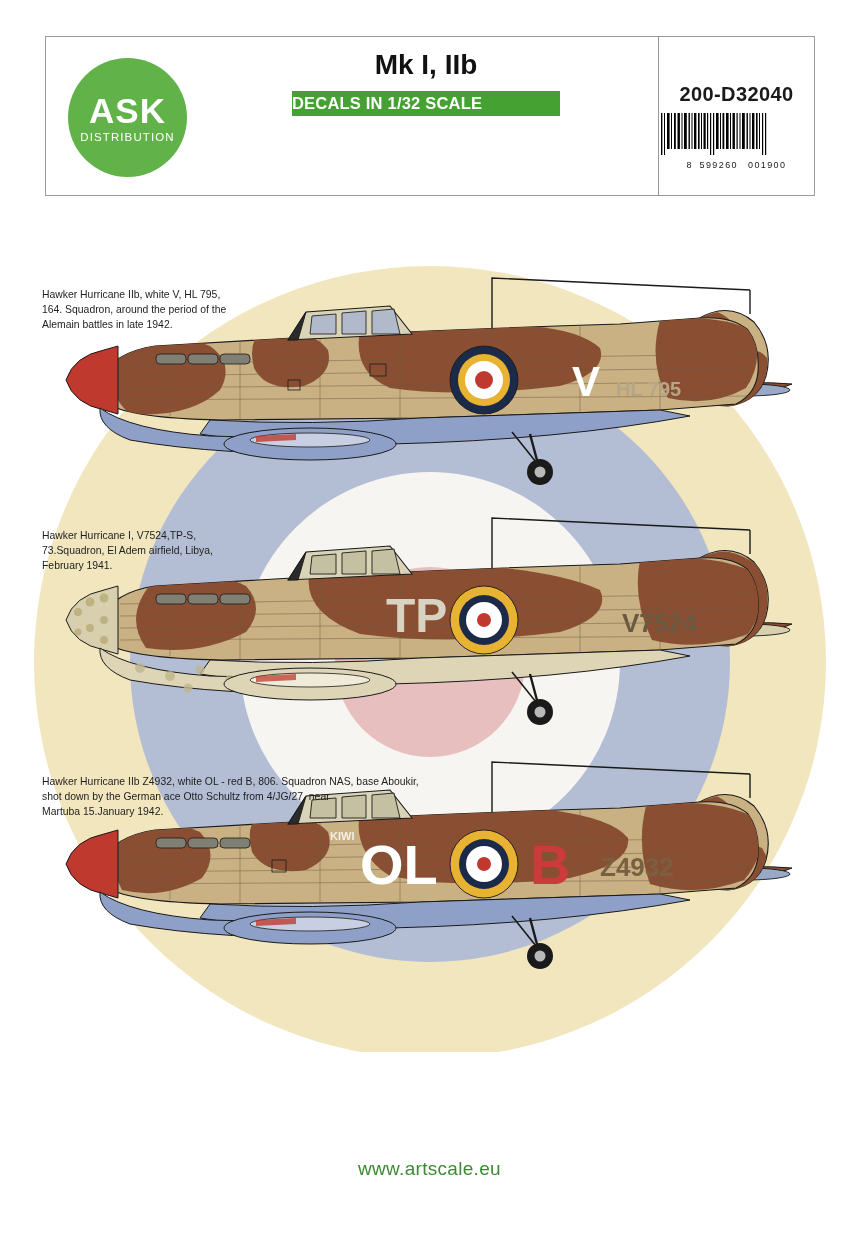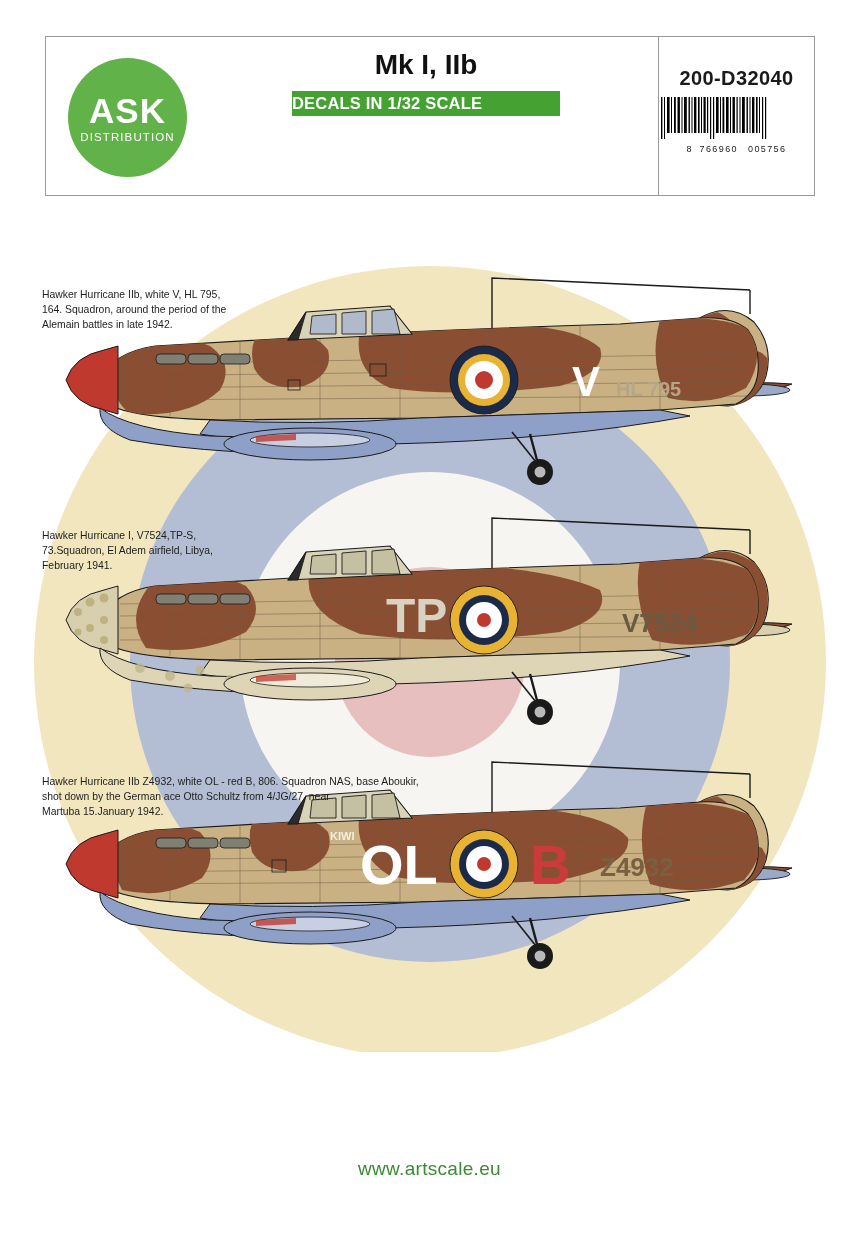--- a/index.html
+++ b/index.html
@@ -19,21 +19,21 @@
   .logo-sub{font-size:11.5px;color:#ffffff;letter-spacing:1.1px;margin-top:3px;
             font-family:"Liberation Sans",sans-serif;}
   #title-block{position:absolute;left:150px;top:12px;width:460px;text-align:center;}
   .t-main{font-size:28px;font-weight:bold;line-height:1.16;color:#111;margin:0;}
   .t-sub{font-size:15.5px;font-weight:bold;color:#111;margin:7px 0 0 0;}
   #scale-banner{margin:10px auto 8px auto;background:#45a132;width:268px;height:25px;
                 display:flex;align-items:center;justify-content:flex-start;}
   #scale-banner span{color:#ffffff;font-size:16.5px;font-weight:bold;letter-spacing:.2px;}
   #barcode-box{position:absolute;right:0;top:0;width:156px;height:158px;
                border-left:1px solid #9a9a9a;box-sizing:border-box;background:#fff;}
-  #barcode-code{text-align:center;font-size:20px;font-weight:bold;margin-top:30px;letter-spacing:.4px;}
+  #barcode-code{text-align:center;font-size:20px;font-weight:bold;margin-top:46px;letter-spacing:.4px;}
   #barcode-img{margin:7px auto 0 auto;width:112px;height:42px;}
   #barcode-digits{display:flex;justify-content:center;align-items:flex-end;gap:3px;
                   font-size:9px;margin-top:1px;font-family:"Liberation Sans",sans-serif;}
   #barcode-digits .d1{margin-right:5px;}
   #barcode-digits .d2{letter-spacing:1.4px;}
   #barcode-digits .d3{letter-spacing:1.4px;margin-left:7px;}
 
   
   .caption{position:absolute;z-index:4;font-size:10.4px;line-height:1.42;color:#1d1d1d;
            white-space:pre-line;}
@@ -112,22 +112,22 @@
         <rect x="90.5" y="0" width="1" height="36"></rect>
           <rect x="93" y="0" width="2.4" height="36"></rect>
         <rect x="97" y="0" width="1.6" height="36"></rect>
           <rect x="100" y="0" width="1" height="36"></rect>
         <rect x="103" y="0" width="1.2" height="42"></rect>
           <rect x="106" y="0" width="1.2" height="42"></rect>
       </g>
     </svg>
     <div id="barcode-digits">
       <span class="d1">8</span>
-      <span class="d2">766960</span>
-      <span class="d3">005756</span>
+      <span class="d2">599260</span>
+      <span class="d3">001900</span>
     </div>
   </div>
 </div>
 
 <div class="caption" id="caption-1">Hawker  Hurricane IIb, white V, HL 795,
 164. Squadron, around the period of the
 Alemain battles in late 1942.</div>
 <div class="caption" id="caption-2">Hawker  Hurricane I, V7524,TP-S,
 73.Squadron, El Adem airfield, Libya,
 February 1941.</div>

